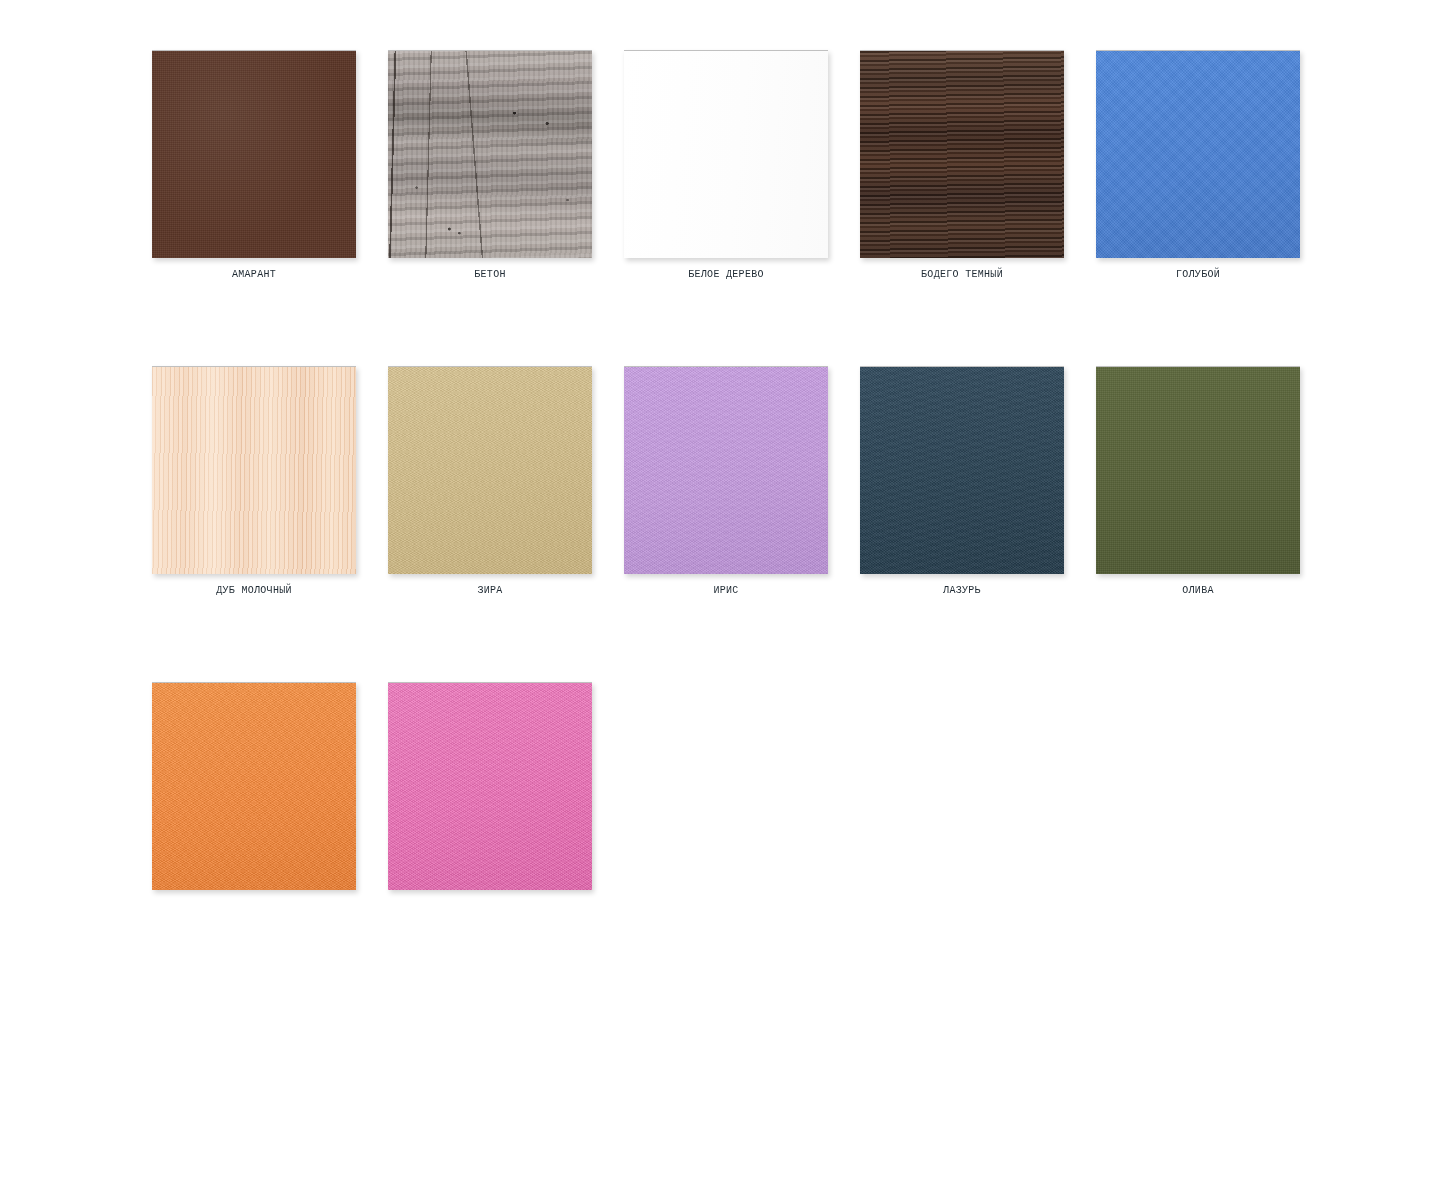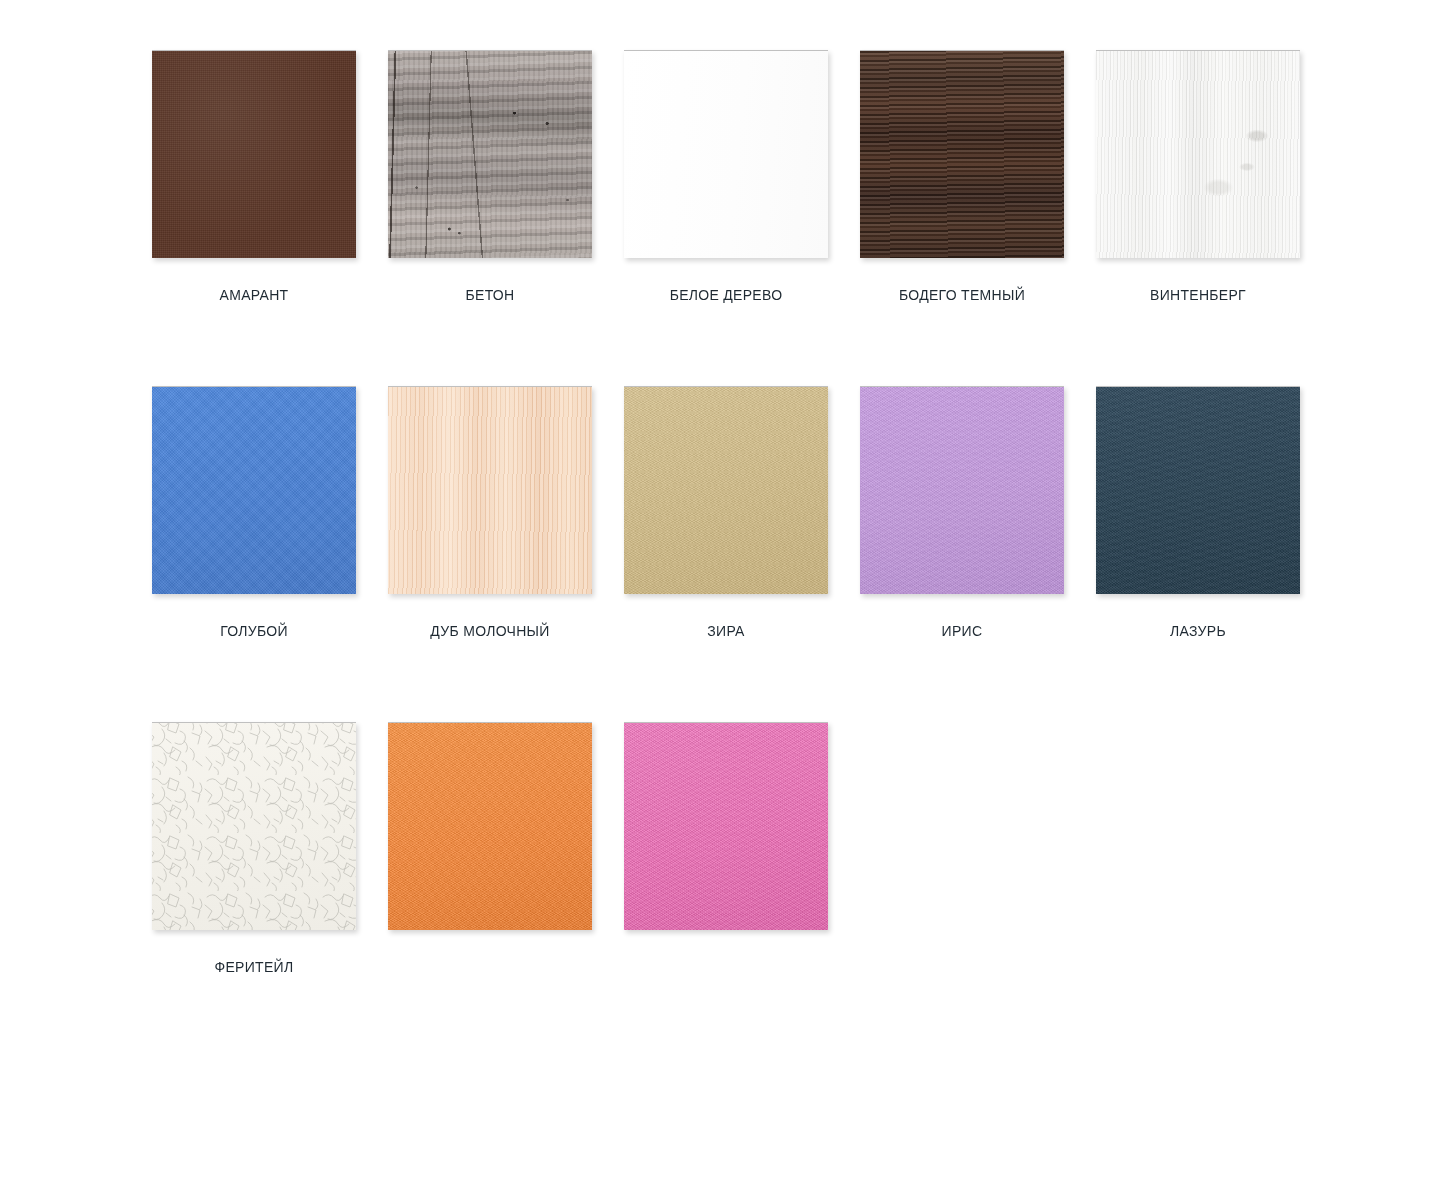--- a/index.html
+++ b/index.html
@@ -46,28 +46,29 @@
     box-shadow: 2px 3px 5px rgba(0,0,0,0.17);
     border-top: 1px solid rgba(0,0,0,0.06);
   }
 
   .swatch-tile .tex {
     position: absolute;
     inset: 0;
   }
 
   .swatch-label {
-    margin-top: 29px;
-    font-size: 14px;
+    margin-top: 9px;
+    font-size: 10px;
     line-height: 16px;
     letter-spacing: 0.3px;
     color: #1f2a33;
     text-align: center;
     white-space: nowrap;
     text-transform: uppercase;
+    font-family: Liberation Mono, monospace;
   }
 
   
 
   
   .tex-amarant {
     background-color: #5a3526;
     background-image:
       repeating-linear-gradient(0deg, rgba(255,255,255,0.035) 0 1px, rgba(0,0,0,0.04) 1px 2px),
       repeating-linear-gradient(90deg, rgba(255,255,255,0.03) 0 1px, rgba(0,0,0,0.035) 1px 2px),
@@ -333,26 +334,20 @@
       <div class="swatch-label">БЕЛОЕ ДЕРЕВО</div>
     </div>
     <div class="swatch-cell">
       <div class="swatch-tile">
         <div class="tex tex-bodego"></div>
       </div>
       <div class="swatch-label">БОДЕГО ТЕМНЫЙ</div>
     </div>
     <div class="swatch-cell">
       <div class="swatch-tile">
-        <div class="tex tex-vintenberg"></div>
-      </div>
-      <div class="swatch-label">ВИНТЕНБЕРГ</div>
-    </div>
-    <div class="swatch-cell">
-      <div class="swatch-tile">
         <div class="tex tex-goluboy"></div>
       </div>
       <div class="swatch-label">ГОЛУБОЙ</div>
     </div>
     <div class="swatch-cell">
       <div class="swatch-tile">
         <div class="tex tex-dub-molochny"></div>
       </div>
       <div class="swatch-label">ДУБ МОЛОЧНЫЙ</div>
     </div>
@@ -369,27 +364,23 @@
       <div class="swatch-label">ИРИС</div>
     </div>
     <div class="swatch-cell">
       <div class="swatch-tile">
         <div class="tex tex-lazur"></div>
       </div>
       <div class="swatch-label">ЛАЗУРЬ</div>
     </div>
     <div class="swatch-cell">
       <div class="swatch-tile">
-        <div class="tex tex-feriteyl">
-          <svg class="doodle" viewBox="0 0 216 219" preserveAspectRatio="none">
-            <rect width="216" height="219" fill="url(#scribble-pattern)"></rect>
-          </svg>
-        </div>
-      </div>
-      <div class="swatch-label">ФЕРИТЕЙЛ</div>
+        <div class="tex tex-oliva"></div>
+      </div>
+      <div class="swatch-label">ОЛИВА</div>
     </div>
     <div class="swatch-cell">
       <div class="swatch-tile">
         <div class="tex tex-oranzhevy"></div>
       </div>
     </div>
     <div class="swatch-cell">
       <div class="swatch-tile">
         <div class="tex tex-rozovy"></div>
       </div>

